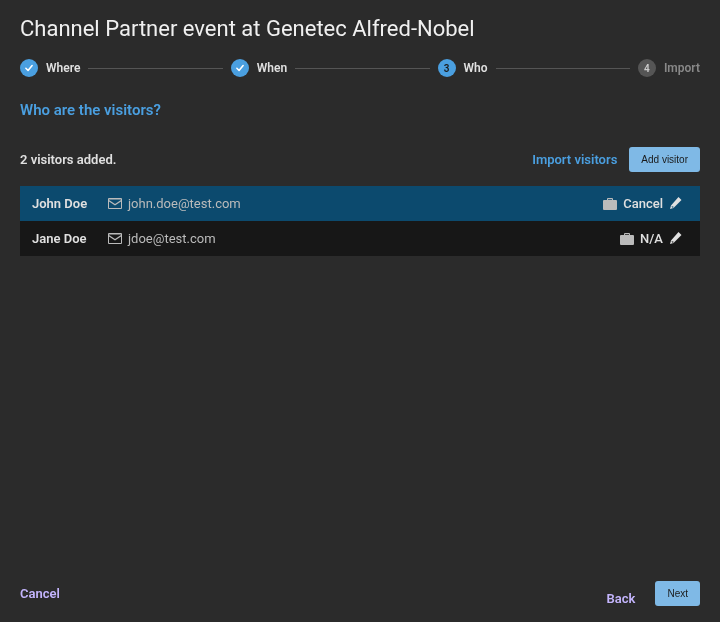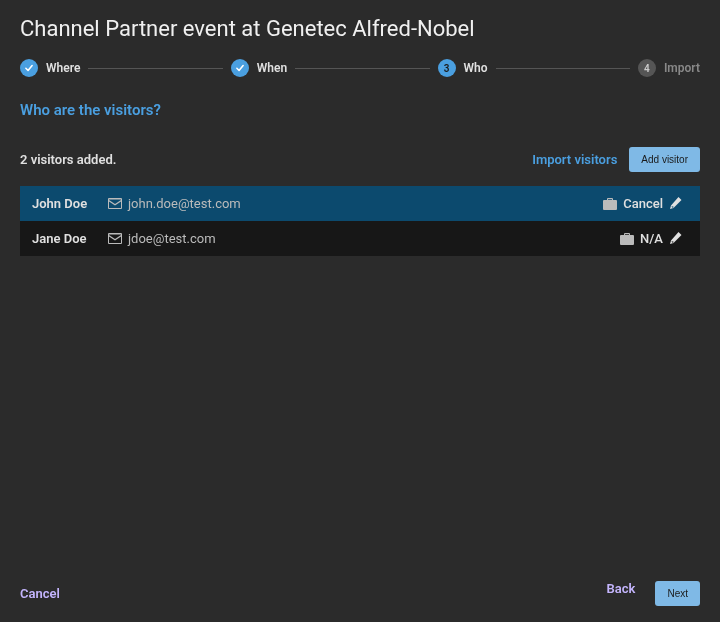--- a/index.html
+++ b/index.html
@@ -126,21 +126,21 @@
     display: flex;
     align-items: center;
     padding-top: 8px;
   }
   .footer-link {
     color: #c4b5fd;
     font-size: 13px;
     font-weight: 600;
     cursor: pointer;
   }
-  .footer-right { margin-left: auto; display:flex; align-items:flex-start; gap: 20px;}
+  .footer-right { margin-left: auto; display:flex; align-items:flex-end; gap: 20px;}
   svg { display: block; }
 </style>
 </head>
 <body>
 
 <div class="container">
   <h1 class="page-title">Channel Partner event at Genetec Alfred-Nobel</h1>
 
   <div class="stepper">
     <div class="step">

